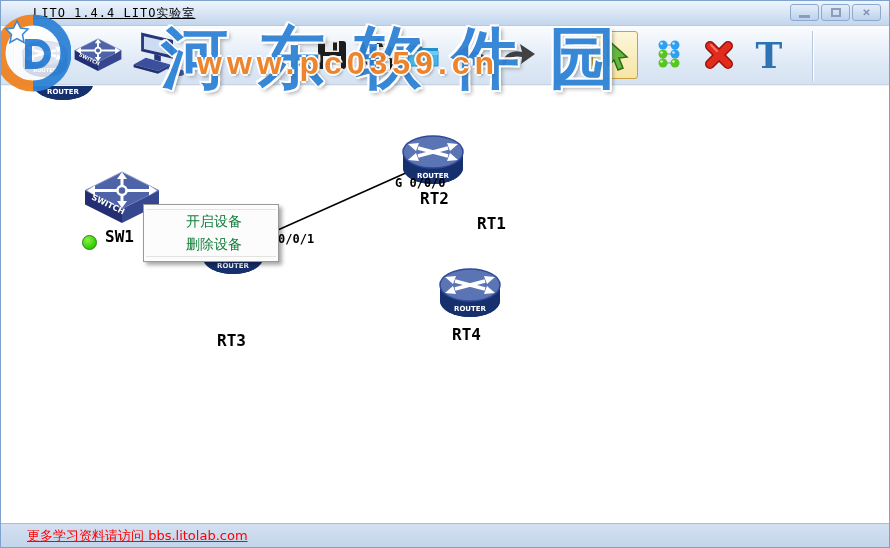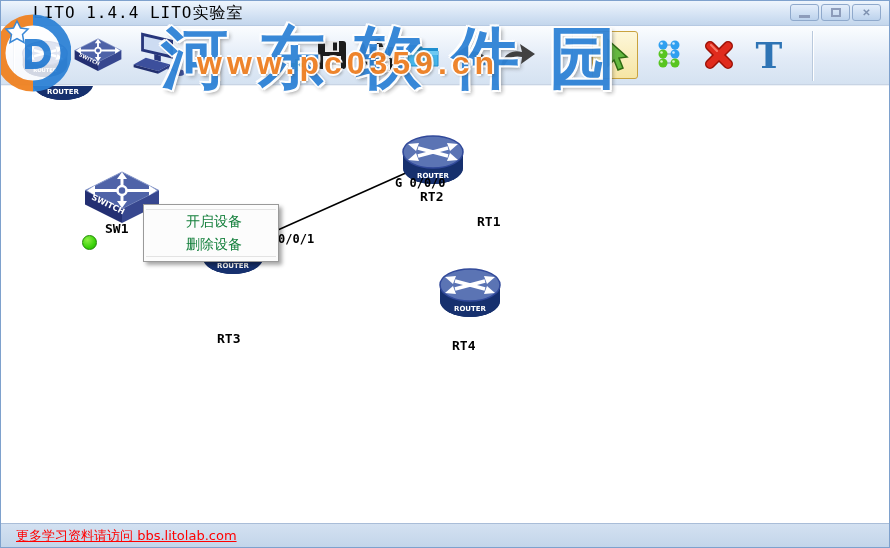--- a/index.html
+++ b/index.html
@@ -12,22 +12,22 @@
 
   
   .title-bar {
     position: relative; height: 25px;
     background: linear-gradient(#eef5fd, #cfdff2 70%, #c3d6ec);
     border-bottom: 1px solid #b6c9e2;
     display: flex; align-items: center;
   }
   .title-text {
     margin-left: 32px; font-family: "DejaVu Sans Mono", monospace;
-    font-size: 16px; color: #000; letter-spacing: 1px;
-    white-space: nowrap;
+    font-size: 12px; color: #000; letter-spacing: 1px;
+    text-decoration: underline; white-space: nowrap;
   }
   .win-controls { position: absolute; right: 8px; top: 3px; display: flex; gap: 2px; }
   .win-btn {
     width: 29px; height: 17px; border: 1px solid #8fa9cc; border-radius: 3px;
     background: linear-gradient(#e4eefb, #bcd2ec);
     display: flex; align-items: center; justify-content: center;
     color: #7e91b0; font-size: 10px; font-weight: bold; cursor: default;
   }
   .glyph-min { display:block; width: 11px; height: 3px; background: #8d9cba; margin-top: 7px; }
   .glyph-max { display:block; width: 10px; height: 9px; border: 2px solid #8d9cba; }
@@ -47,21 +47,21 @@
 
   
   .canvas {
     position: relative; height: 438px; background: #ffffff; overflow: hidden;
     border-top: 1px solid #eef2f7;
   }
   .link-layer { position: absolute; left: 0; top: 0; width: 100%; height: 100%; z-index: 1; }
   .device { position: absolute; z-index: 2; cursor: pointer; }
   .canvas-label {
     position: absolute; z-index: 4; white-space: nowrap; color: #000;
-    font-family: "DejaVu Sans Mono", monospace; font-weight: bold; font-size: 13px;
+    font-family: "DejaVu Sans Mono", monospace; font-weight: bold; font-size: 16px;
   }
   .canvas-label.iface { font-size: 12px; }
   .status-dot {
     position: absolute; z-index: 3; width: 15px; height: 15px; border-radius: 50%;
     border: 1px solid #1d8a00;
     background: radial-gradient(circle at 35% 30%, #8eef46, #3bd30a 60%, #27a203);
   }
 
   
   .context-menu {
@@ -74,21 +74,21 @@
   .menu-item {
     height: 23px; line-height: 23px; padding-left: 42px;
     font-size: 14px; color: #15803d; cursor: pointer;
     font-family: "DejaVu Sans", sans-serif;
   }
 
   
   .status-bar {
     height: 24px; background: linear-gradient(#d3e1f1, #c3d5ea);
     border-top: 1px solid #a9bdd8;
-    display: flex; align-items: center; padding-left: 15px;
+    display: flex; align-items: center; padding-left: 26px;
   }
   .status-link {
     color: #ff0000; font-size: 13px; text-decoration: underline;
     font-family: "DejaVu Sans", sans-serif; cursor: pointer; white-space: nowrap;
   }
 
   
   .watermark { position: absolute; left: 0; top: 8px; z-index: 50; pointer-events: none; opacity: 0.95; }
   .wm-logo { position: absolute; left: 0; top: 4px; }
   .wm-name {
@@ -381,25 +381,25 @@
       </g>
       <g fill="#ffffff">
         <polygon points="6,27 17,28 14,20"></polygon>
         <polygon points="6,11 17,10 14,18"></polygon>
         <polygon points="56,11 45,10 48,18"></polygon>
         <polygon points="56,27 45,28 48,20"></polygon>
       </g>
       <text class="dev-caption" x="31" y="45" text-anchor="middle" font-size="7" font-weight="bold" fill="#ffffff">ROUTER</text>
     </svg>
   </div>
-      <div class="canvas-label" style="left: 104px; top: 135px;">SW1</div>
+      <div class="canvas-label" style="left: 104px; top: 141px;">SW1</div>
       <div class="canvas-label" style="left: 216px; top: 197px; margin-top: 48px;">RT3</div>
       <div class="canvas-label" style="left: 419px; top: 103px;">RT2</div>
       <div class="canvas-label" style="left: 476px; top: 128px;">RT1</div>
-      <div class="canvas-label" style="left: 451px; top: 252px;">RT4</div>
+      <div class="canvas-label" style="left: 451px; top: 239px;">RT4</div>
       <div class="canvas-label iface" style="left: 394px; top: 90px;">G 0/0/0</div>
       <div class="canvas-label iface" style="left: 277px; top: 146px; text-align: center;">0/0/1</div>
       <div class="status-dot" style="left: 81px; top: 149px;"></div>
     </div>
 
   <div class="status-bar">
     <span class="status-link">更多学习资料请访问 bbs.litolab.com</span>
   </div>
 
   <div class="watermark">

